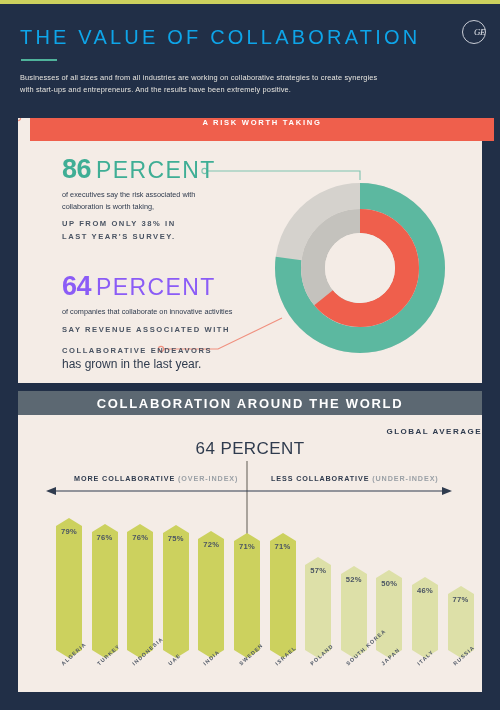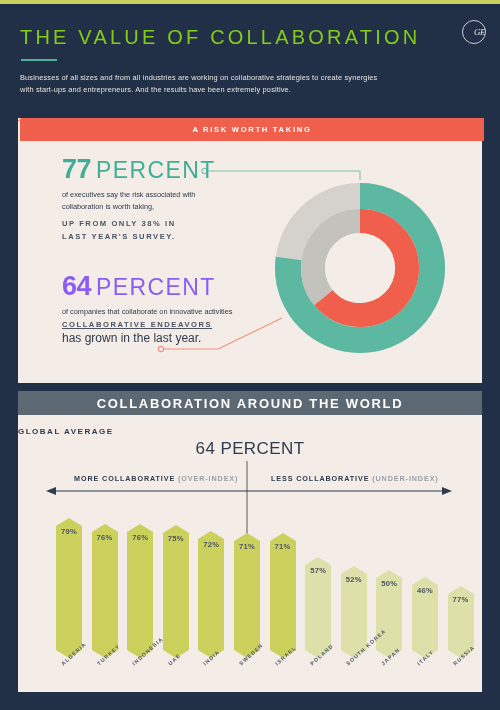--- a/index.html
+++ b/index.html
@@ -17,21 +17,21 @@
   
   .top-rule {
     position: absolute; top: 0; left: 0;
     width: 500px; height: 4px;
     background: #ccd15e;
   }
   
   .header { position: absolute; top: 4px; left: 0; width: 500px; height: 111px; }
   .header-title {
     position: absolute; left: 20px; top: 22px;
-    color: #84cc16;
+    color: #0ea5e9;
     font-size: 20px;
     font-weight: 400;
     letter-spacing: 3.2px;
     white-space: nowrap;
   }
   .header-underline {
     position: absolute; left: 21px; top: 55px;
     width: 36px; height: 2px;
     background: #4fb39b;
   }
@@ -59,24 +59,24 @@
     letter-spacing: -0.5px;
   }
 
   
   .panel1 {
     position: absolute; left: 18px; top: 118px;
     width: 464px; height: 265px;
     background: #f4ece6;
   }
   .banner-red {
-    position: absolute; left: 2px; top: 0;
+    position: absolute; left: 12px; top: 0;
     width: 464px; height: 23px;
     background: #ef5f4c;
-    display: flex; align-items: center; justify-content: center;
+    display: flex; align-items: flex-start; justify-content: center;
   }
   .banner-red span {
     color: #ffffff; font-size: 7.6px; font-weight: bold;
     letter-spacing: 1.7px;
   }
 
   .stat-block { position: absolute; }
   .stat-head { white-space: nowrap; line-height: 1; }
   .stat-num {
     font-size: 27px; font-weight: bold; letter-spacing: -0.5px;
@@ -114,22 +114,22 @@
     width: 464px; height: 24px;
     background: #5c6872;
     display: flex; align-items: center; justify-content: center;
   }
   .banner-slate span {
     color: #ffffff; font-size: 13px; font-weight: bold;
     letter-spacing: 1.7px;
   }
   .ga-label {
     position: absolute; top: 36px; left: 0; width: 464px;
-    text-align: left;
-    color: #2f3b4e; font-size: 8px; font-weight: bold; letter-spacing: 1.5px;
+    text-align: right;
+    color: #2f3b4e; font-size: 8px; font-weight: bold; letter-spacing: 1.5px; padding-left: 35px;
   }
   .ga-value {
     position: absolute; top: 48px; left: 0; width: 464px;
     text-align: center;
     color: #2f3b4e; font-size: 17px; font-weight: 500; letter-spacing: 0.4px;
   }
   .axis-left, .axis-right {
     position: absolute; top: 83px;
     color: #2f3b4e; font-size: 7.2px; font-weight: bold; letter-spacing: 0.9px;
     white-space: nowrap;
@@ -206,33 +206,34 @@
       <polyline points="189,53 342,53 342,62" fill="none" stroke="#7fc4b0" stroke-width="1.1"></polyline>
       <circle cx="186.5" cy="53" r="2.6" fill="none" stroke="#7fc4b0" stroke-width="1.1"></circle>
 
       <polyline points="146,231 200,231 264,200" fill="none" stroke="#f0907f" stroke-width="1.1"></polyline>
       <circle cx="143,231" r="2.6" fill="none" stroke="#f0907f" stroke-width="1.1"></circle>
       <circle cx="143" cy="231" r="2.6" fill="none" stroke="#f0907f" stroke-width="1.1"></circle>
     </svg>
 
     <div class="stat-block" style="left:44px; top:38px; width:200px;">
       <div class="stat-head">
-        <span class="stat-num teal">77</span><span class="stat-word teal" style="margin-left:5px;">PERCENT</span>
+        <span class="stat-num teal">86</span><span class="stat-word teal" style="margin-left:5px;">PERCENT</span>
       </div>
       <div class="stat-body" style="width:150px;">of executives say the risk associated with collaboration is worth taking,</div>
       <div class="stat-caps">UP FROM ONLY 38% IN</div>
       <div class="stat-caps" style="margin-top:0;">LAST YEAR'S SURVEY.</div>
     </div>
 
     <div class="stat-block" style="left:44px; top:155px; width:215px;">
       <div class="stat-head">
         <span class="stat-num coral">64</span><span class="stat-word coral" style="margin-left:5px;">PERCENT</span>
       </div>
       <div class="stat-body" style="width:215px;">of companies that collaborate on innovative activities</div>
-      <div class="stat-caps" style="margin-top:0;text-decoration:underline;">COLLABORATIVE ENDEAVORS</div>
+      <div class="stat-caps">SAY REVENUE ASSOCIATED WITH</div>
+      <div class="stat-caps" style="margin-top:8px;">COLLABORATIVE ENDEAVORS</div>
       <div class="stat-tail">has grown in the last year.</div>
     </div>
 
   </div>
 
   <div class="panel2">
 
     <div class="banner-slate">
       <span>COLLABORATION AROUND THE WORLD</span>
     </div>

